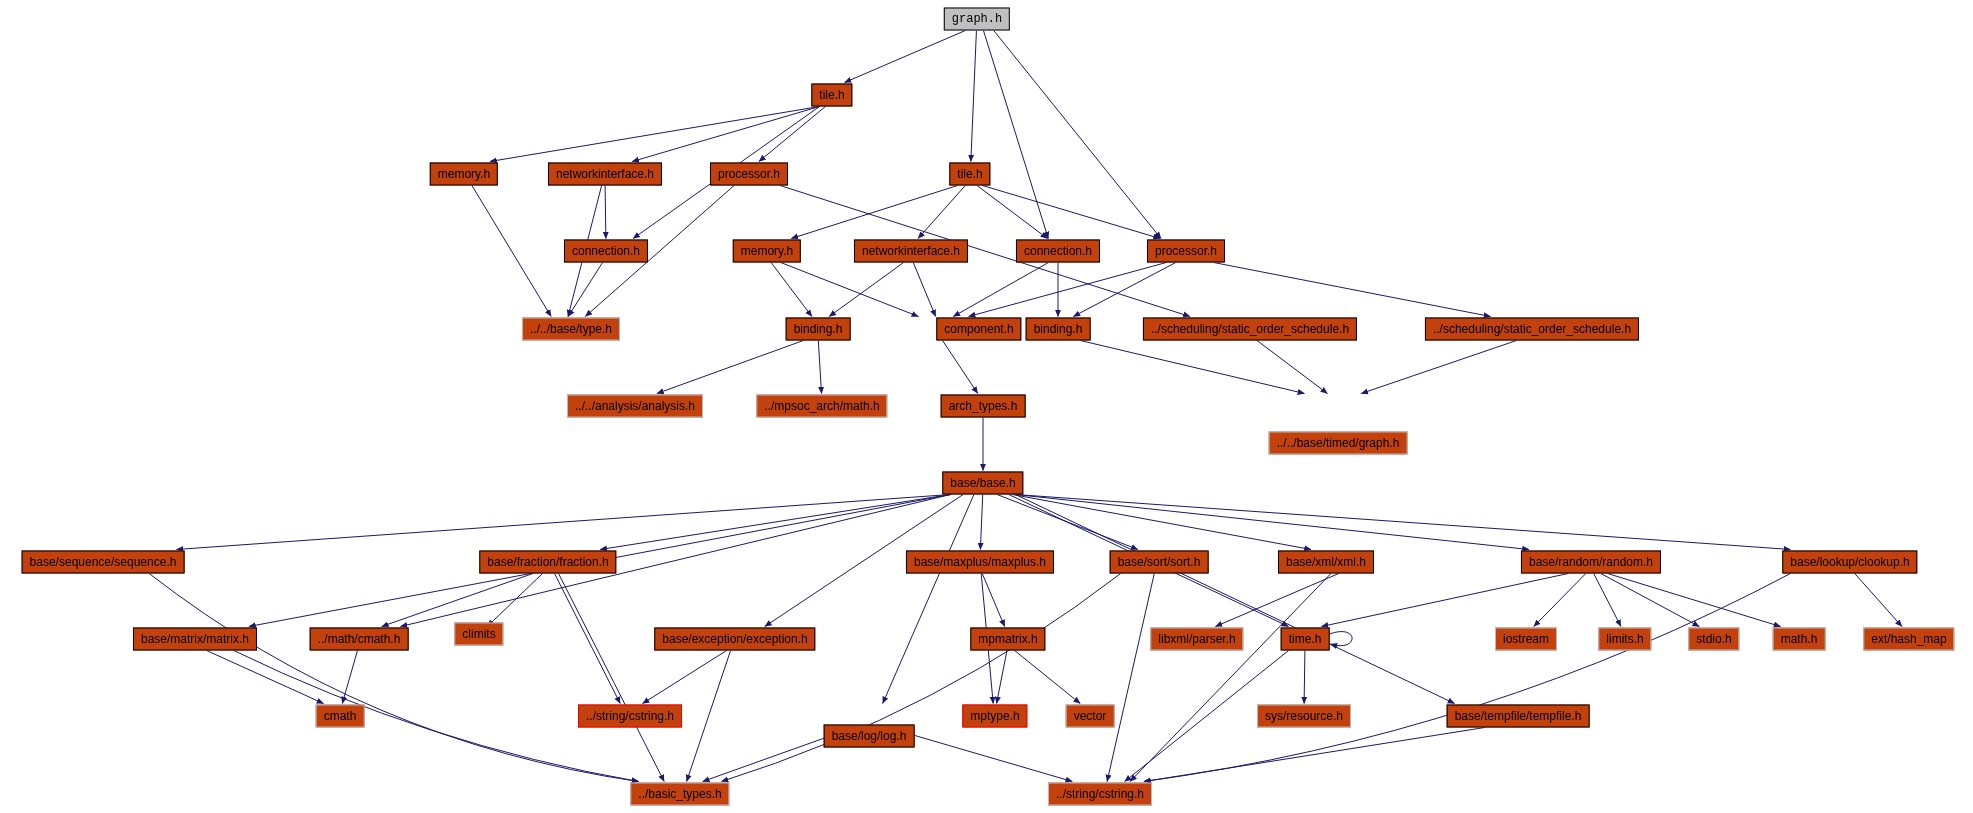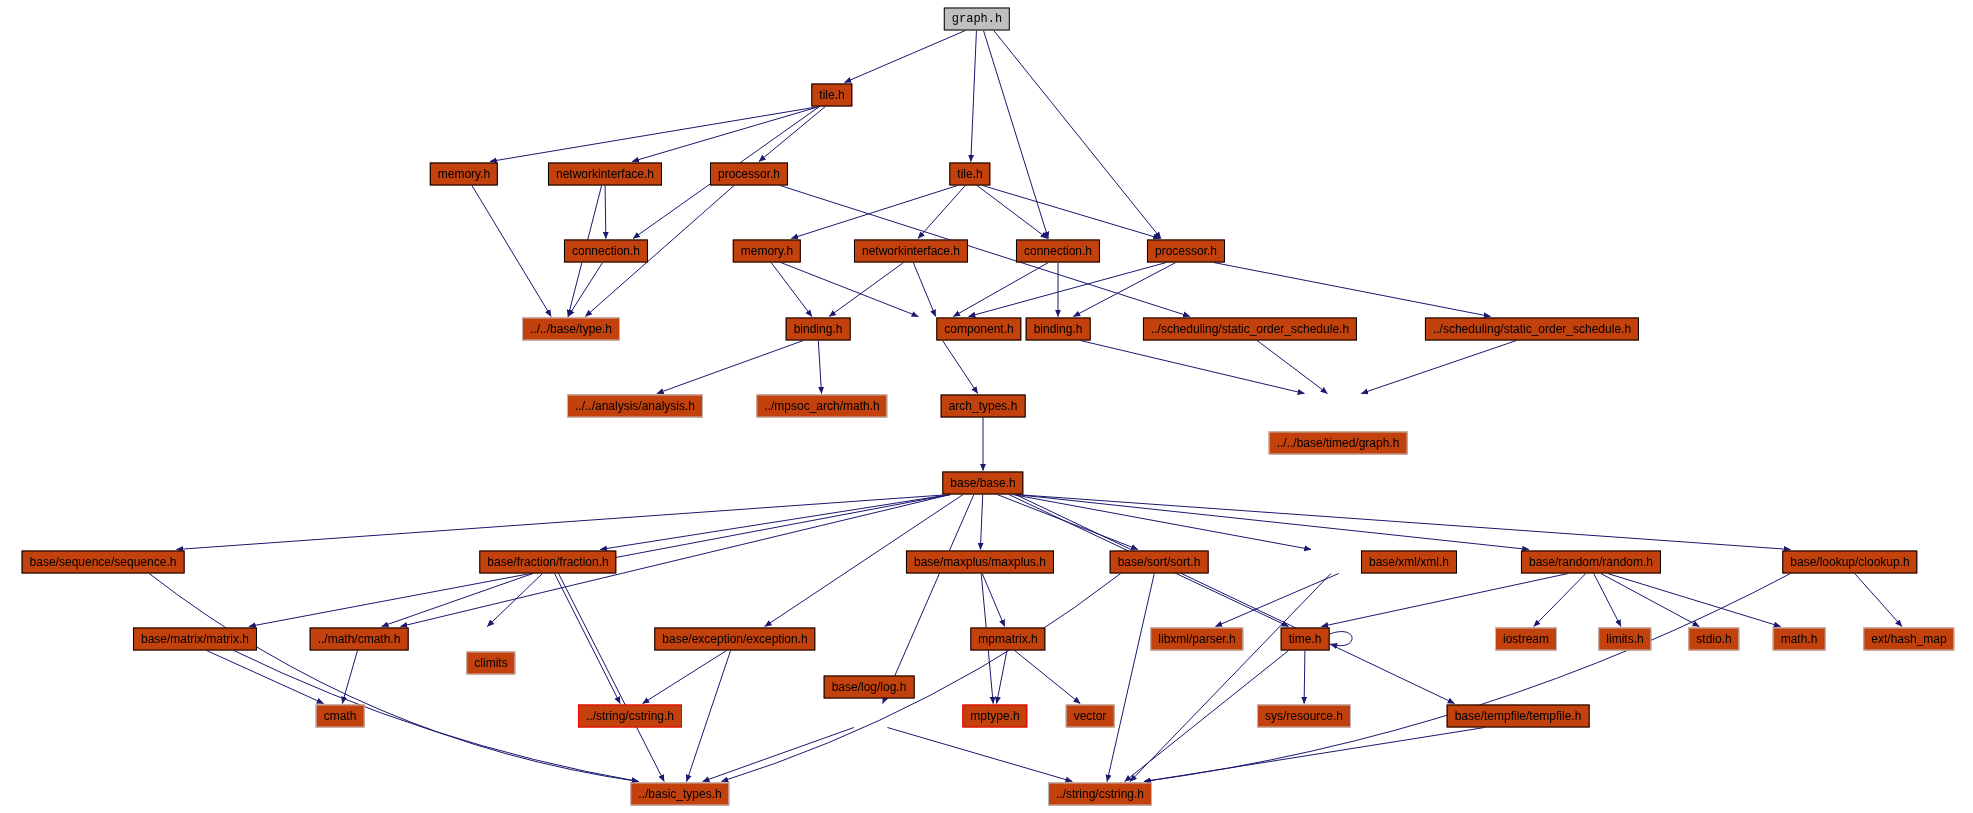--- a/index.html
+++ b/index.html
@@ -139,37 +139,37 @@
     <div class="node normal" style="left: 1532px; top: 329px;">../scheduling/static_order_schedule.h</div>
     <div class="node ext" style="left: 635px; top: 406px;">../../analysis/analysis.h</div>
     <div class="node ext" style="left: 822px; top: 406px;">../mpsoc_arch/math.h</div>
     <div class="node normal" style="left: 983px; top: 406px;">arch_types.h</div>
     <div class="node ext" style="left: 1338px; top: 406px; margin-top: 37px;">../../base/timed/graph.h</div>
     <div class="node normal" style="left: 983px; top: 483px;">base/base.h</div>
     <div class="node normal" style="left: 103px; top: 562px;">base/sequence/sequence.h</div>
     <div class="node normal" style="left: 548px; top: 562px;">base/fraction/fraction.h</div>
     <div class="node normal" style="left: 980px; top: 562px;">base/maxplus/maxplus.h</div>
     <div class="node normal" style="left: 1159px; top: 562px;">base/sort/sort.h</div>
-    <div class="node normal" style="left: 1409px; top: 562px;">base/xml/xml.h</div>
+    <div class="node normal" style="left: 1326px; top: 562px;">base/xml/xml.h</div>
     <div class="node normal" style="left: 1591px; top: 562px;">base/random/random.h</div>
     <div class="node normal" style="left: 1850px; top: 562px; text-align: right;">base/lookup/clookup.h</div>
     <div class="node normal" style="left: 195px; top: 639px;">base/matrix/matrix.h</div>
     <div class="node normal" style="left: 359px; top: 639px;">../math/cmath.h</div>
-    <div class="node ext" style="left: 479px; top: 663px; margin-left: 12px;">climits</div>
+    <div class="node ext" style="left: 479px; top: 634px;">climits</div>
     <div class="node normal" style="left: 735px; top: 639px;">base/exception/exception.h</div>
     <div class="node normal" style="left: 1008px; top: 639px;">mpmatrix.h</div>
     <div class="node ext" style="left: 1197px; top: 639px;">libxml/parser.h</div>
     <div class="node normal" style="left: 1305px; top: 639px;">time.h</div>
     <div class="node ext" style="left: 1526px; top: 639px;">iostream</div>
     <div class="node ext" style="left: 1625px; top: 639px;">limits.h</div>
     <div class="node ext" style="left: 1714px; top: 639px;">stdio.h</div>
     <div class="node ext" style="left: 1799px; top: 639px;">math.h</div>
     <div class="node ext" style="left: 1909px; top: 639px;">ext/hash_map</div>
     <div class="node ext" style="left: 340px; top: 716px;">cmath</div>
     <div class="node red" style="left: 630px; top: 716px;">../string/cstring.h</div>
-    <div class="node normal" style="left: 869px; top: 687px;">base/log/log.h</div>
+    <div class="node normal" style="left: 869px; top: 736px;">base/log/log.h</div>
     <div class="node red" style="left: 995px; top: 716px;">mptype.h</div>
     <div class="node ext" style="left: 1090px; top: 716px;">vector</div>
     <div class="node ext" style="left: 1304px; top: 716px;">sys/resource.h</div>
     <div class="node normal" style="left: 1518px; top: 716px;">base/tempfile/tempfile.h</div>
     <div class="node ext" style="left: 680px; top: 794px;">../basic_types.h</div>
     <div class="node ext" style="left: 1100px; top: 794px;">../string/cstring.h</div>
   </div>
 
 </body></html>

